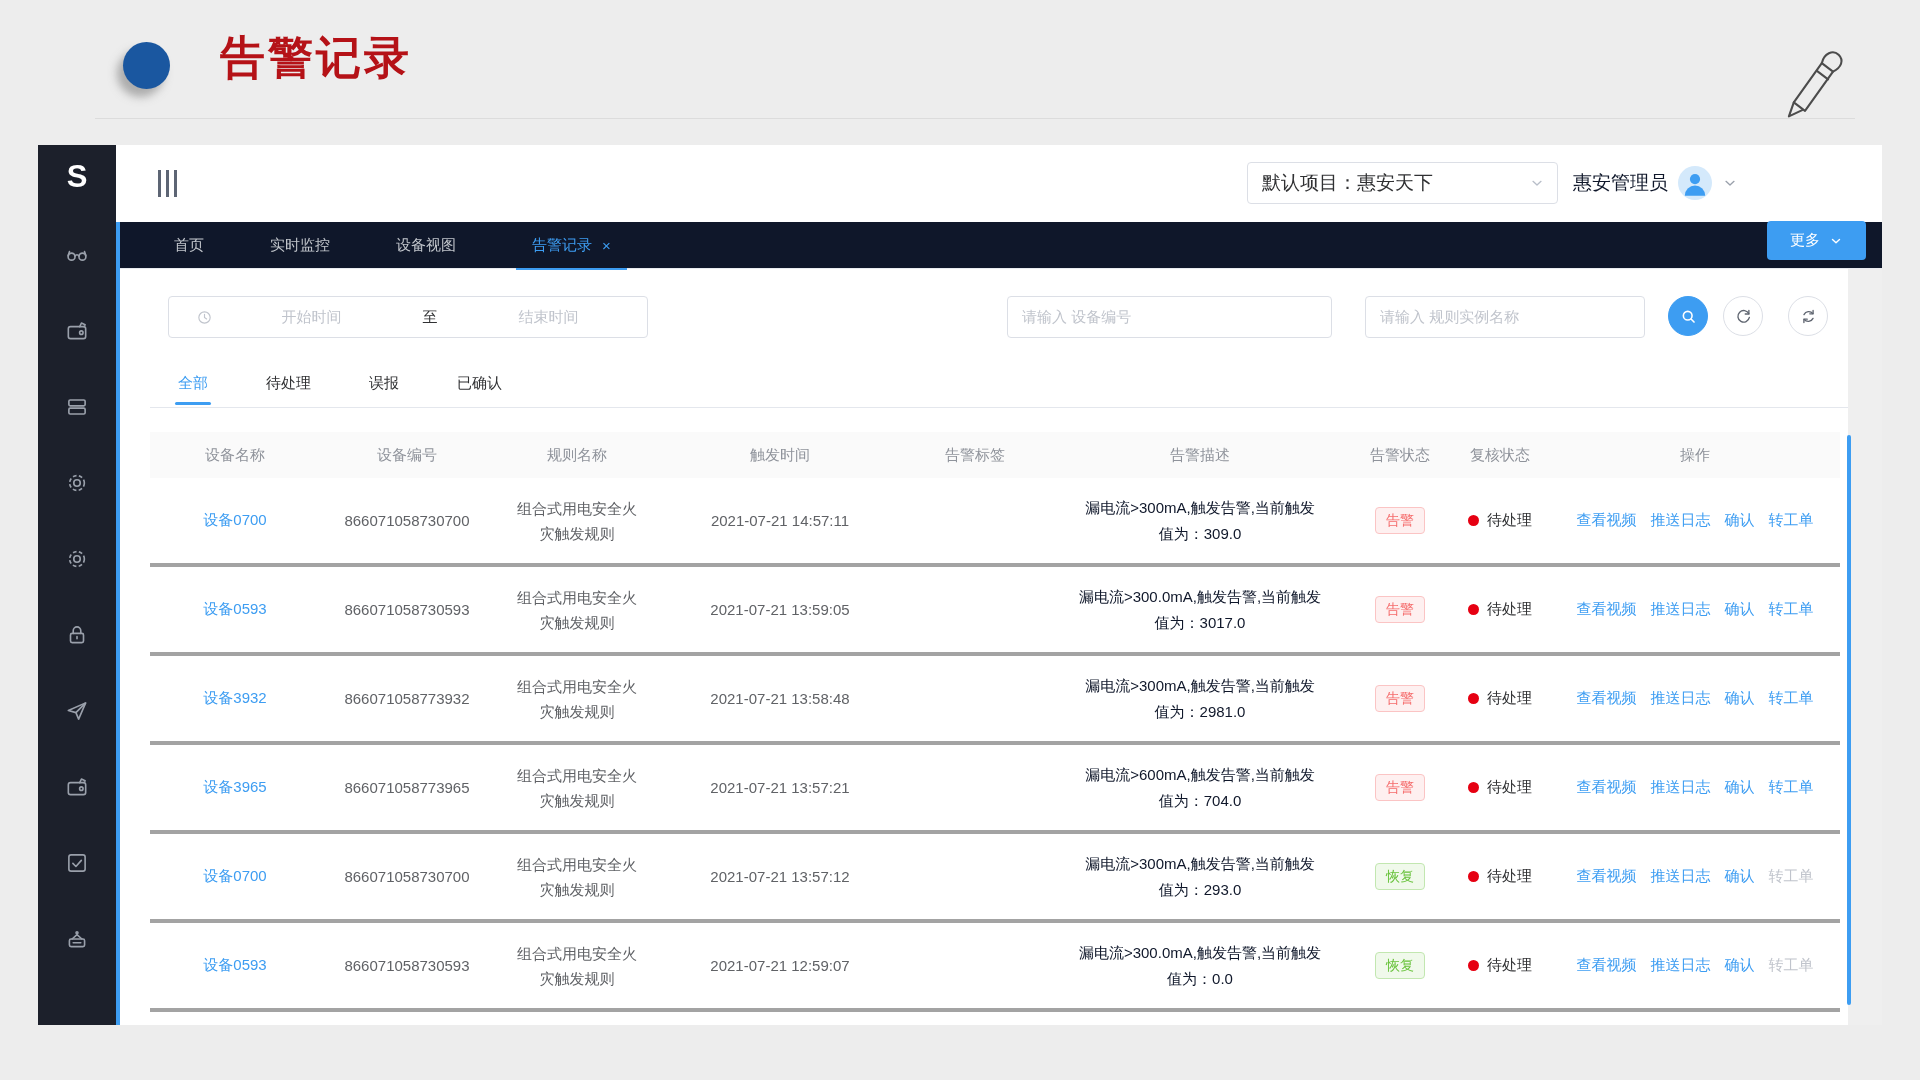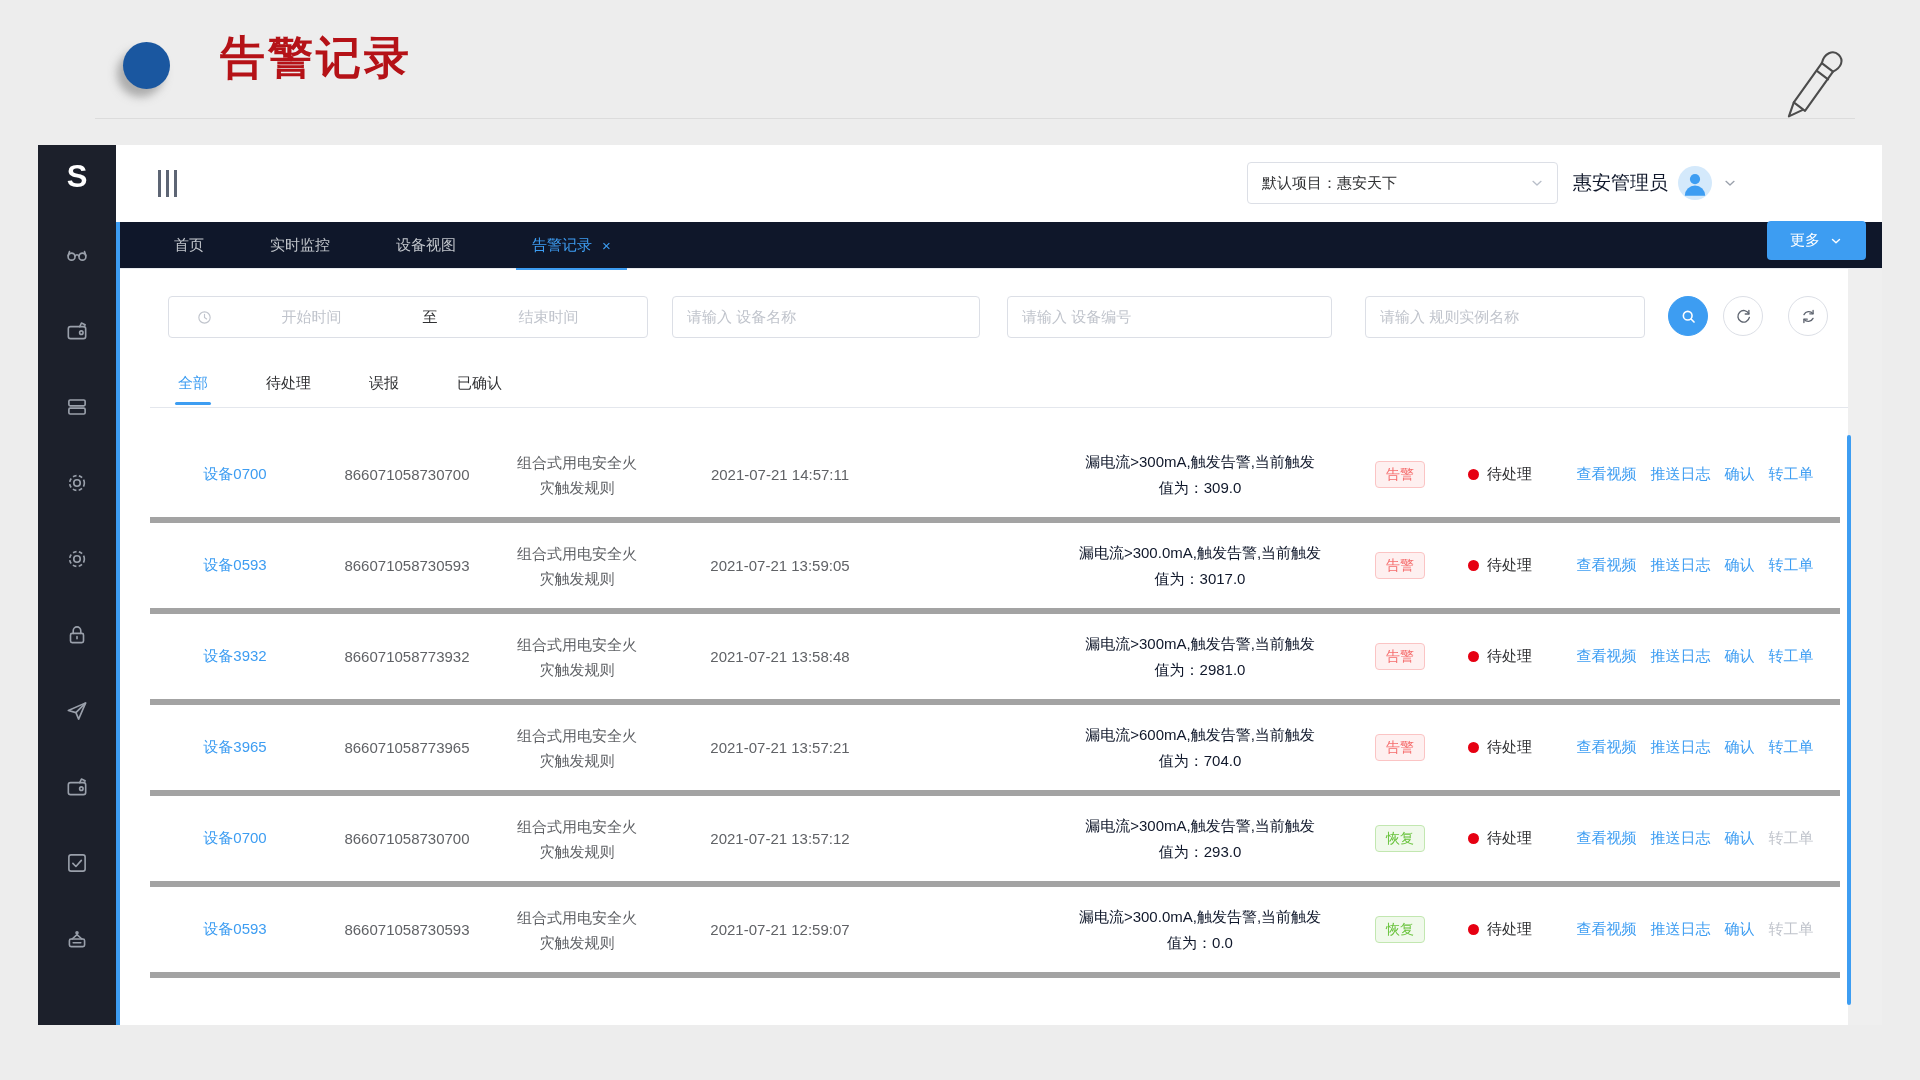--- a/index.html
+++ b/index.html
@@ -34,21 +34,21 @@
   .left-accent{position:absolute;left:0;top:77px;bottom:0;width:4px;background:#3d9df2;}
   .right-track{position:absolute;right:0;top:124px;bottom:0;width:34px;background:#efefef;}
   .scroll-thumb{position:absolute;right:31px;top:290px;height:570px;width:4px;background:#3d9df2;border-radius:2px;}
 
   
   .topbar{position:absolute;top:0;left:0;right:0;height:77px;background:#fff;}
   .collapse-icon{position:absolute;left:42px;top:25px;display:flex;gap:5px;cursor:pointer;}
   .collapse-icon span{width:3px;height:27px;background:#5d6574;}
   .project-select{position:absolute;left:1131px;top:17px;width:311px;height:42px;box-sizing:border-box;
     border:1px solid #dcdfe6;border-radius:4px;display:flex;align-items:center;
-    font-size:15px;color:#303133;padding:0 12px 0 14px;background:#fff;cursor:pointer;}
+    font-size:19px;color:#303133;padding:0 12px 0 14px;background:#fff;cursor:pointer;}
   .project-select .chev{margin-left:auto;color:#b8bec9;}
   .userbox{position:absolute;left:1457px;top:17px;height:42px;display:flex;align-items:center;gap:10px;}
   .user-name{font-size:19px;color:#0f172a;}
   .avatar{width:34px;height:34px;border-radius:50%;background:#d4e9fb;display:flex;align-items:center;justify-content:center;overflow:hidden;}
   .chev svg,.userbox .chev{display:block;}
   .chev{width:16px;height:16px;color:#9aa0ab;}
 
   
   .tabbar{position:absolute;top:77px;left:0;right:0;height:47px;background:#0f172a;border-bottom:1px solid #e8ebf0;box-sizing:border-box;}
   .nav-tabs{position:absolute;left:52px;top:0;height:47px;display:flex;gap:54px;}
@@ -84,21 +84,21 @@
   .status-tab{font-size:15px;color:#303133;line-height:46px;position:relative;padding:0 6px;cursor:pointer;}
   .status-tab.active{color:#3d9df2;}
   .status-tab.active::after{content:'';position:absolute;left:50%;transform:translateX(-50%);bottom:2px;
     width:36px;height:3px;border-radius:2px;background:#3d9df2;}
 
   
   .table{position:absolute;left:34px;top:287px;width:1690px;}
   .trow{display:grid;grid-template-columns:170px 174px 166px 240px 150px 300px 100px 100px 290px;align-items:center;}
   .thead{height:46px;background:#fafafa;}
   .th{font-size:15px;color:#8f939b;display:flex;align-items:center;justify-content:center;}
-  .tbody .trow{height:85px;border-bottom:6px solid #a3a3a3;}
+  .tbody .trow{height:85px;border-bottom:4px solid #a3a3a3;}
   .td{display:flex;align-items:center;justify-content:center;text-align:center;font-size:15px;color:#606266;}
   .dev-link{color:#3d9df2;cursor:pointer;}
   .rule-name{display:inline-block;width:130px;line-height:25px;}
   .desc{color:#0f172a;line-height:26px;}
   .badge{display:inline-block;padding:4px 10px;font-size:14px;border-radius:4px;line-height:1.2;}
   .badge.alarm{color:#f56c6c;background:#fef0f0;border:1px solid #fbc4c4;}
   .badge.recover{color:#67c23a;background:#f0f9eb;border:1px solid #c2e7b0;}
   .review-dot{width:11px;height:11px;border-radius:50%;background:#e60012;margin-right:8px;flex:none;}
   .review-text{color:#303133;}
   .actions{gap:14px;}
@@ -244,23 +244,20 @@
       <div class="filters">
         <div class="f-input date-range">
           <svg class="clock" viewBox="0 0 24 24" fill="none" stroke="currentColor" stroke-width="1.6" stroke-linecap="round">
               <circle cx="12" cy="12" r="8"></circle>
               <path d="M12 7.5 V12 l3 2"></path>
             </svg>
           <span class="ph">开始时间</span>
           <span class="to">至</span>
           <span class="ph">结束时间</span>
         </div>
-        <div class="f-input in-name">
-          <span>请输入 设备名称</span>
-        </div>
         <div class="f-input in-no">
           <span>请输入 设备编号</span>
         </div>
         <div class="f-input in-rule">
           <span>请输入 规则实例名称</span>
         </div>
         <div class="circle-btn btn-search">
           <svg viewBox="0 0 24 24" fill="none" stroke="currentColor" stroke-width="2" stroke-linecap="round">
               <circle cx="11" cy="11" r="5.5"></circle>
               <path d="M15.2 15.2 l3.8 3.8"></path>
@@ -283,20 +280,31 @@
       </div>
 
       <div class="status-tabs">
         <div class="status-tab active">全部</div>
         <div class="status-tab">待处理</div>
         <div class="status-tab">误报</div>
         <div class="status-tab">已确认</div>
       </div>
 
       <div class="table">
+        <div class="trow thead">
+          <div class="th">设备名称</div>
+          <div class="th">设备编号</div>
+          <div class="th">规则名称</div>
+          <div class="th">触发时间</div>
+          <div class="th">告警标签</div>
+          <div class="th">告警描述</div>
+          <div class="th">告警状态</div>
+          <div class="th">复核状态</div>
+          <div class="th">操作</div>
+        </div>
         <div class="tbody">
             <div class="trow">
     <div class="td">
                 <span class="dev-link">设备0700</span>
               </div>
     <div class="td">866071058730700</div>
     <div class="td">
                 <span class="rule-name">组合式用电安全火灾触发规则</span>
               </div>
     <div class="td">2021-07-21 14:57:11</div>

